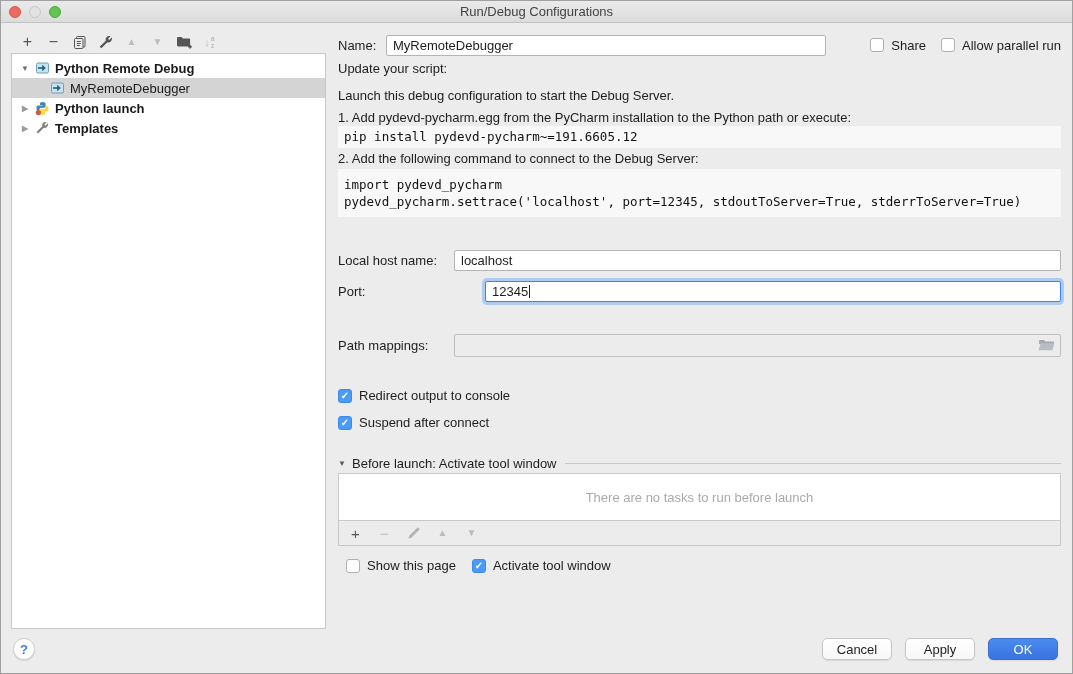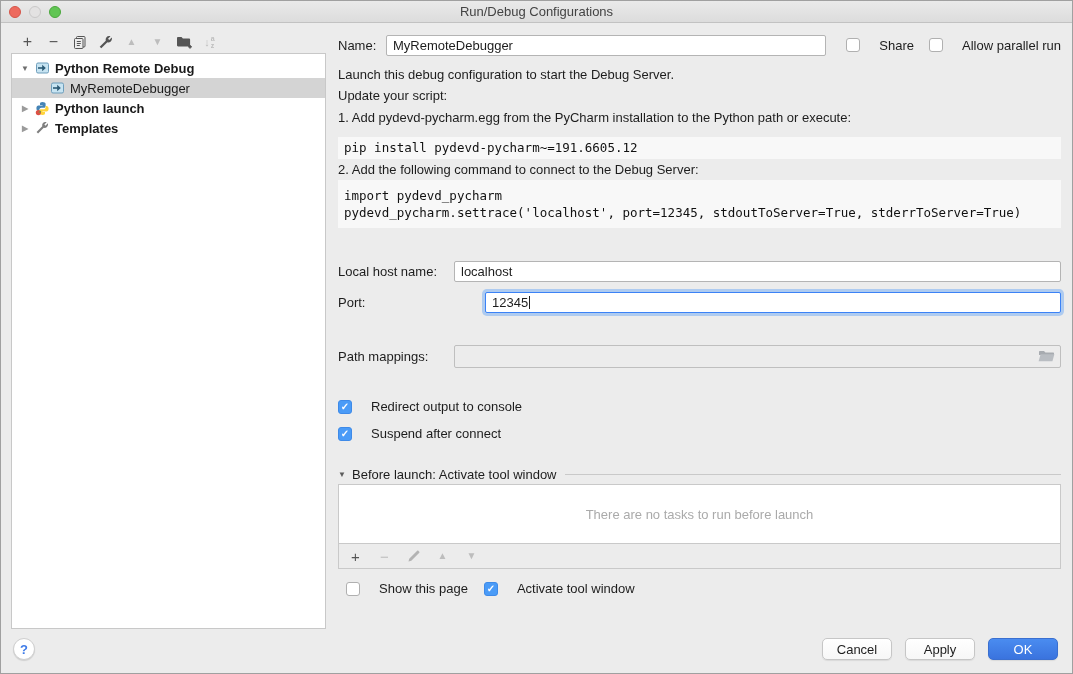--- a/index.html
+++ b/index.html
@@ -48,32 +48,32 @@
   
   .right { position:absolute; left:337px; top:30px; width:723px; padding-top:3px; font-size:13px; color:#1d1d1d; }
   .name-row { display:flex; align-items:center; height:22px; }
   .name-row label { width:48px; }
   .itext {
     height:21px; border:1px solid #b4b4b4; border-radius:2px; background:#fff;
     font-family:"Liberation Sans", sans-serif; font-size:13px; color:#1d1d1d; padding:0 6px; outline:none;
   }
   .name-input { width:440px; }
   .hdr-checks { margin-left:auto; display:flex; gap:15px; }
-  .cbrow { display:flex; align-items:center; gap:19px; height:15px; cursor:default; }
+  .cbrow { display:flex; align-items:center; gap:7px; height:15px; cursor:default; }
   .cb { width:14px; height:14px; border-radius:3px; background:#fff; border:1px solid #b0b0b0; flex:none;
         display:flex; align-items:center; justify-content:center; }
   .cb.checked { background:#4a9bf7; border-color:#3e8ae8; }
   .cb .mark { color:#fff; font-size:10px; font-weight:bold; line-height:1; }
   .desc { line-height:16px; }
   .desc1 { margin-top:11px; }
   .desc2 { margin-top:5px; }
   .step1 { margin-top:6px; }
   .step2 { margin-top:3px; }
   .code { font-family:"DejaVu Sans Mono", monospace; font-size:12.5px; color:#111; background:#f8f8f8; }
-  .code1 { margin-top:11px; height:22px; line-height:22px; padding:0 6px; }
+  .code1 { margin-top:0; height:22px; line-height:22px; padding:0 6px; }
   .code2 { margin-top:2px; padding:7px 6px; line-height:17px; }
   .frow { display:flex; align-items:center; }
   .frow > label { width:116px; flex:none; }
   .frow .itext { flex:1; }
   .row-localhost { margin-top:32px; height:22px; }
   .row-port { margin-top:9px; height:22px;gap:31px; }
   .fake-input {
     flex:1; height:21px; border:1px solid #3b82f6; border-radius:2px; background:#fff;
     box-shadow:0 0 0 3px #aecbf0; display:flex; align-items:center; padding:0 6px;
   }
@@ -82,21 +82,21 @@
   .path-field {
     flex:1; height:23px; border:1px solid #bfbfbf; border-radius:2px; background:#ececec;
     display:flex; align-items:center; justify-content:flex-end; padding:0 5px;
   }
   .cb-redirect { margin-top:31px; }
   .cb-suspend { margin-top:12px; }
   .bl-header { margin-top:26px; display:flex; align-items:center; height:14px; }
   .bl-header .twist { font-size:8px; color:#5c5c5c; width:14px; }
   .bl-header .line { flex:1; height:1px; background:#c9c9c9; margin-left:8px; }
   .task-panel {
-    margin-top:3px; height:60px; background:#fff; border:1px solid #c9c9c9;
+    margin-top:3px; height:48px; background:#fff; border:1px solid #c9c9c9;
     display:flex; align-items:center; justify-content:center;
   }
   .task-empty { color:#aaaaaa; font-size:13px; }
   .task-strip {
     height:25px; border:1px solid #c9c9c9; border-top:none; background:#ececec;
     display:flex; align-items:center; gap:12px; padding-left:8px;
   }
   .task-strip .tbtn { font-size:15px; }
   .bl-checks { margin-top:12px; display:flex; gap:16px; padding-left:8px; }
   
@@ -232,22 +232,22 @@
           <span class="cb"></span>
           <span>Share</span>
         </div>
         <div class="cbrow">
           <span class="cb"></span>
           <span>Allow parallel run</span>
         </div>
       </div>
     </div>
 
+    <div class="desc desc2">Update your script:</div>
     <div class="desc desc1">Launch this debug configuration to start the Debug Server.</div>
-    <div class="desc desc2">Update your script:</div>
     <div class="desc step1">1. Add pydevd-pycharm.egg from the PyCharm installation to the Python path or execute:</div>
     <div class="code code1">pip install pydevd-pycharm~=191.6605.12</div>
     <div class="desc step2">2. Add the following command to connect to the Debug Server:</div>
     <div class="code code2">
       <div>import pydevd_pycharm</div>
       <div>pydevd_pycharm.settrace('localhost', port=12345, stdoutToServer=True, stderrToServer=True)</div>
     </div>
 
     <div class="frow row-localhost">
       <label>Local host name:</label>

